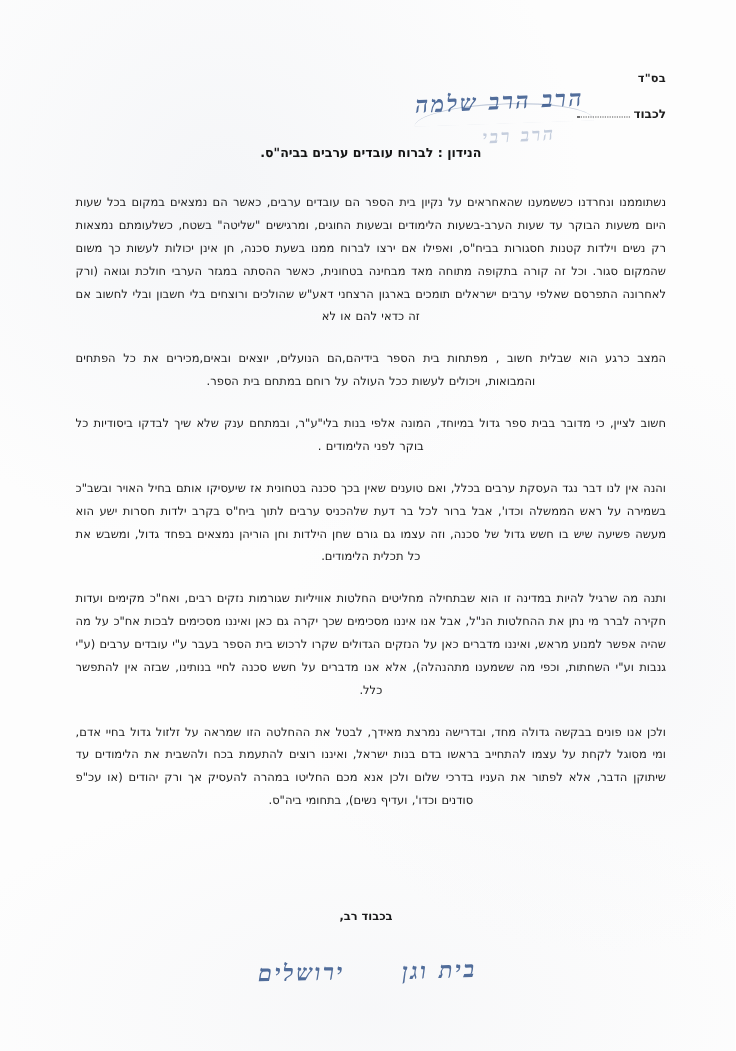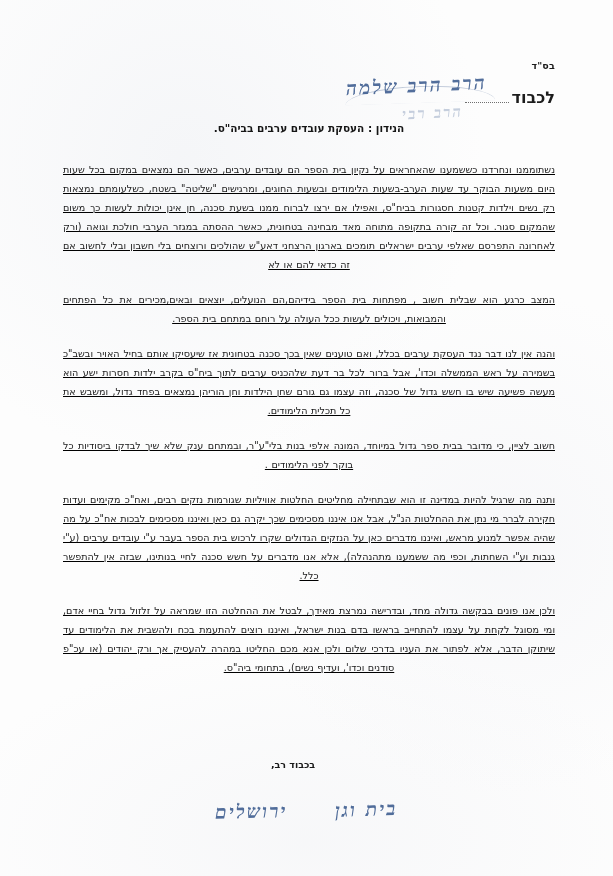--- a/index.html
+++ b/index.html
@@ -51,21 +51,21 @@
   }
   .lechavod-row {
     position: absolute;
     top: 88px;
     right: 0;
     display: flex;
     align-items: baseline;
     gap: 3px;
   }
   .lechavod {
-    font-size: 16px;
+    font-size: 10px;
     font-weight: bold;
     color: #1c1c1c;
   }
   .dotline {
     display: inline-block;
     width: 44px;
     border-bottom: 1px dotted #6f6f6f;
     height: 9px;
   }
 
@@ -128,40 +128,39 @@
     font-weight: bold;
     color: #151515;
   }
 
   
   .body-block {
     position: absolute;
     top: 160px;
     right: 0;
     width: 492px;
-    text-decoration: underline;
   }
   p.para {
     margin: 0 0 16px 0;
     font-size: 9.6px;
     line-height: 19px;
     color: #1a1a1a;
     text-align: justify;
     text-align-last: right;
     word-spacing: 0.5px;
   }
   p.para.center-last {
     text-align-last: center;
   }
 
   
   .closing {
     position: absolute;
     top: 756px;
-    right: 16px;
+    right: 4px;
     width: 492px;
     text-align: center;
   }
   .closing div {
     font-size: 9.5px;
     font-weight: bold;
     color: #1a1a1a;
     line-height: 17px;
   }
 </style>
@@ -179,27 +178,27 @@
       <span class="lechavod">לכבוד</span>
       <span class="dotline"></span>
     </div>
 
     <div class="hw-stroke"></div>
 
     <div class="handwriting hw-addressee">הרב הרב שלמה</div>
 
     <div class="handwriting hw-addressee-faint">הרב רבי</div>
 
-    <div class="subject">הנידון : העסקת עובדים ערבים בביה"ס.</div>
+    <div class="subject">הנידון : לברוח עובדים ערבים בביה"ס.</div>
 
     <div class="body-block">
       <p class="para center-last">נשתוממנו ונחרדנו כששמענו שהאחראים על נקיון בית הספר הם עובדים ערבים, כאשר הם  נמצאים במקום בכל שעות היום משעות הבוקר עד שעות הערב-בשעות הלימודים ובשעות החוגים, ומרגישים "שליטה" בשטח, כשלעומתם נמצאות רק נשים וילדות קטנות חסגורות בביח"ס, ואפילו אם ירצו לברוח ממנו בשעת סכנה, חן אינן יכולות לעשות כך משום שהמקום סגור. וכל זה קורה בתקופה מתוחה מאד  מבחינה בטחונית, כאשר ההסתה במגזר הערבי חולכת וגואה (ורק לאחרונה התפרסם שאלפי ערבים ישראלים תומכים בארגון הרצחני דאע"ש שהולכים ורוצחים בלי חשבון ובלי לחשוב אם זה כדאי להם או  לא</p>
       <p class="para center-last">המצב כרגע הוא שבלית חשוב , מפתחות בית הספר בידיהם,הם הנועלים, יוצאים ובאים,מכירים את כל הפתחים והמבואות,  ויכולים לעשות ככל העולה על רוחם במתחם בית הספר.</p>
+      <p class="para center-last">חשוב לציין, כי מדובר בבית ספר גדול במיוחד, המונה אלפי בנות בלי"ע"ר, ובמתחם ענק שלא שיך לבדקו ביסודיות כל בוקר לפני הלימודים .</p>
       <p class="para center-last">והנה אין לנו דבר נגד העסקת ערבים בכלל, ואם טוענים שאין בכך סכנה בטחונית אז שיעסיקו אותם בחיל האויר ובשב"כ בשמירה על ראש הממשלה וכדו', אבל ברור לכל בר דעת שלהכניס ערבים לתוך ביח"ס בקרב ילדות חסרות ישע הוא מעשה פשיעה שיש בו חשש גדול של סכנה, וזה עצמו גם גורם שחן הילדות וחן הוריהן נמצאים בפחד גדול, ומשבש את כל תכלית הלימודים.</p>
-      <p class="para center-last">חשוב לציין, כי מדובר בבית ספר גדול במיוחד, המונה אלפי בנות בלי"ע"ר, ובמתחם ענק שלא שיך לבדקו ביסודיות כל בוקר לפני הלימודים .</p>
       <p class="para center-last">ותנה מה שרגיל להיות במדינה זו הוא שבתחילה מחליטים החלטות אוויליות שגורמות נזקים רבים, ואח"כ מקימים ועדות חקירה לברר מי נתן את ההחלטות הנ"ל, אבל אנו איננו מסכימים שכך יקרה גם כאן ואיננו מסכימים לבכות אח"כ על מה שהיה אפשר למנוע מראש, ואיננו מדברים כאן על הנזקים הגדולים שקרו לרכוש בית הספר בעבר ע"י עובדים ערבים (ע"י גנבות וע"י השחתות, וכפי מה ששמענו מתהנהלה), אלא אנו מדברים על חשש סכנה לחיי בנותינו, שבזה אין להתפשר כלל.</p>
       <p class="para center-last">ולכן אנו פונים בבקשה גדולה מחד, ובדרישה נמרצת מאידך, לבטל את ההחלטה הזו שמראה על זלזול גדול בחיי אדם, ומי מסוגל לקחת על עצמו להתחייב בראשו בדם בנות ישראל, ואיננו רוצים להתעמת בכח ולהשבית את הלימודים עד שיתוקן הדבר, אלא לפתור את העניו בדרכי שלום ולכן אנא מכם החליטו במהרה להעסיק אך ורק יהודים (או עכ"פ סודנים וכדו', ועדיף נשים), בתחומי ביה"ס.</p>
     </div>
 
     <div class="closing">
       <div>בכבוד רב,</div>
     </div>
 
     <div class="handwriting hw-sign-1">בית וגן</div>
 

